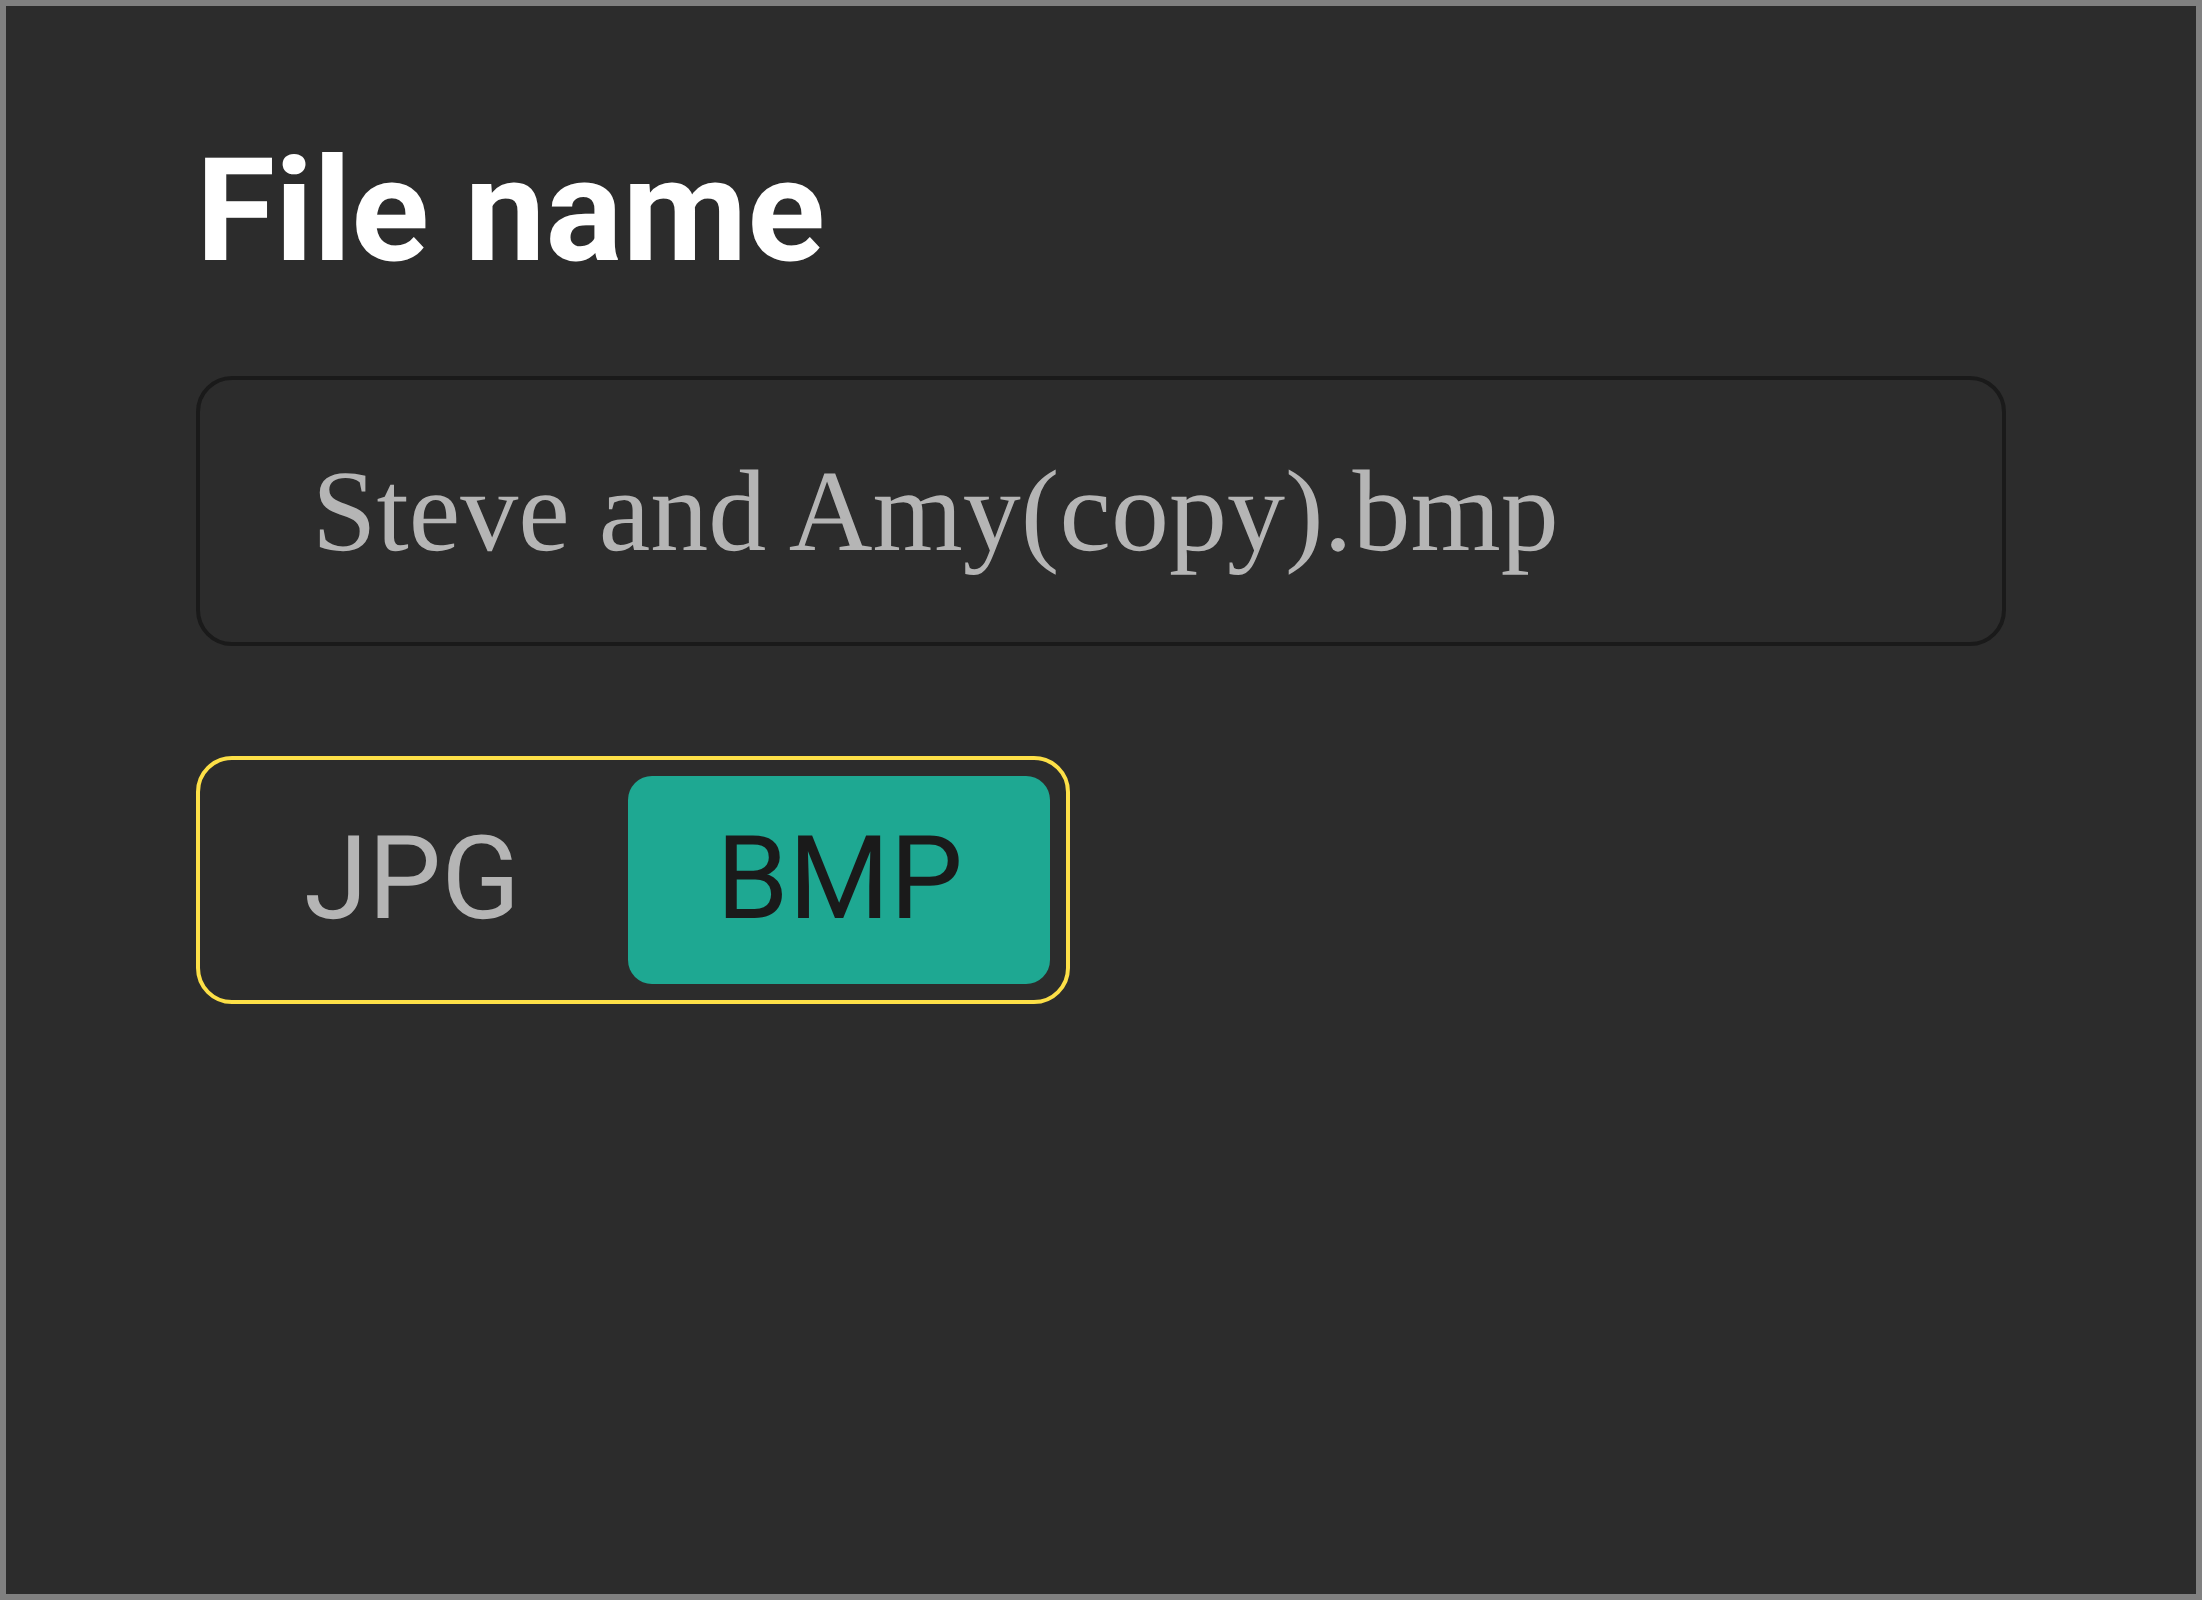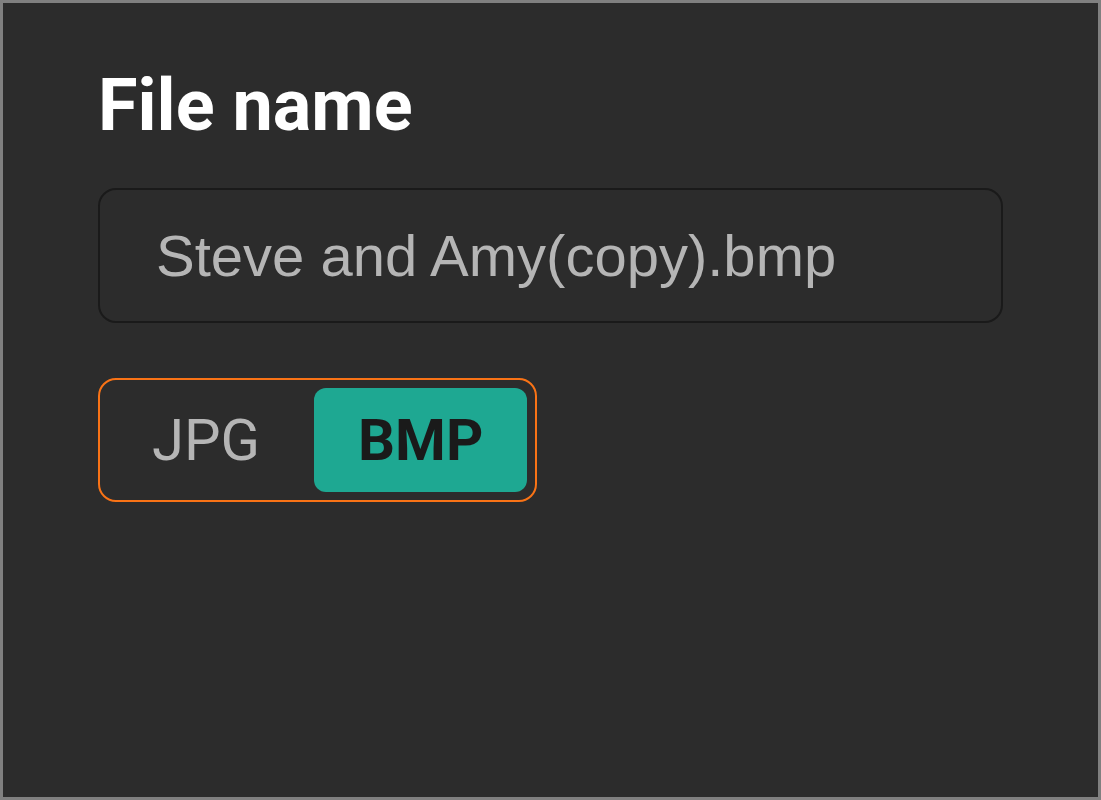--- a/index.html
+++ b/index.html
@@ -30,44 +30,44 @@
       margin-bottom: 40px;
     }
     .text-input {
       width: 100%;
       background: transparent;
       border: 2px solid #1a1a1a;
       border-radius: 18px;
       padding: 32px 56px;
       color: #b5b5b5;
       font-size: 58px;
-      font-family: Liberation Sans, sans-serif;
+      font-family: Liberation Serif, serif;
       outline: none;
     }
     .segmented-control {
       display: inline-flex;
-      border: 2px solid #f97316;
+      border: 2px solid #fde047;
       border-radius: 18px;
       padding: 8px;
       align-items: flex-start;
     }
     .segment {
       background: transparent;
       border: none;
       color: #b5b5b5;
       font-size: 58px;
       font-family: inherit;
       padding: 18px 44px;
       cursor: pointer;
       border-radius: 12px;
     }
     .segment.selected {
       background: #1ea892;
       color: #1a1a1a;
-      font-weight: 700;
+      font-weight: 400;
     }
     .divider {
       width: 2px;
       background: #6a6a6a;
       margin: 12px 4px;
     }
   </style>
 </head>
 <body>
 

